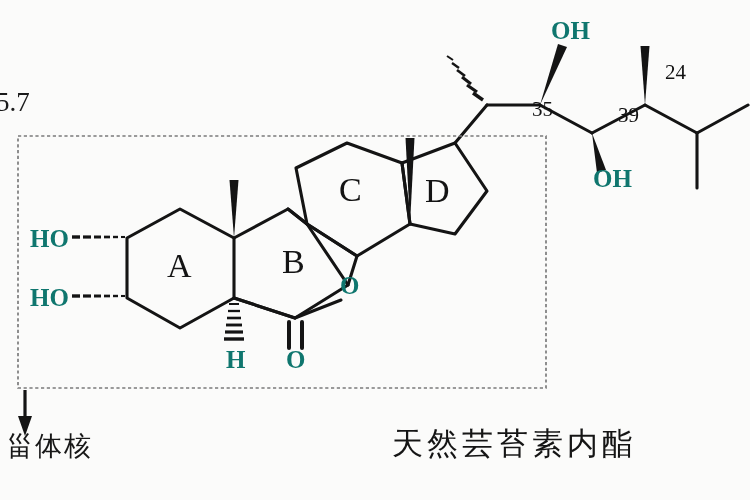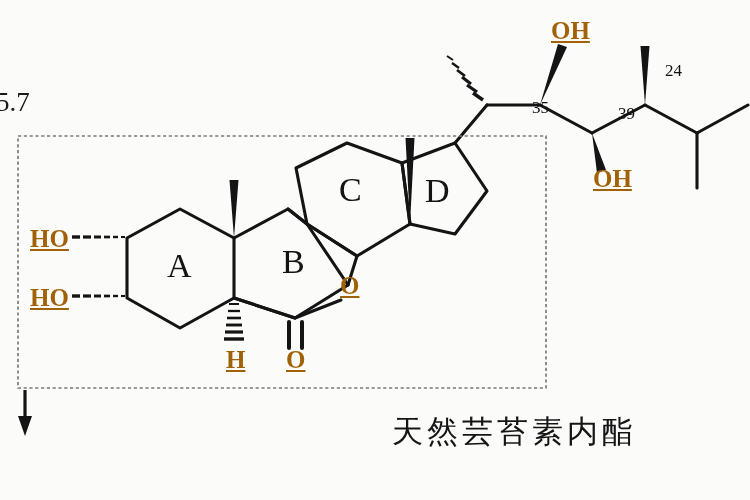--- a/index.html
+++ b/index.html
@@ -30,26 +30,25 @@
     font-family: "Liberation Serif", "DejaVu Serif", serif;
   }
   .ring-letter {
     font-size: 34px;
     font-weight: 400;
     color: #141414;
   }
   .atom-lbl {
     font-size: 25px;
     font-weight: 600;
-    color: #a16207;
+    color: #0f766e;
     letter-spacing: 0px;
-    text-decoration: underline;
   }
   .num-lbl {
-    font-size: 17px;
+    font-size: 21px;
     color: #121212;
   }
   .corner-num {
     font-size: 27px;
     color: #1a1a1a;
   }
   .cn-label {
     font-family: "DejaVu Sans", "Liberation Sans", sans-serif;
     font-size: 27px;
     color: #171717;
@@ -177,16 +176,17 @@
   <div class="lbl atom-lbl" style="left:286px; top:347px;">O</div>
   <div class="lbl atom-lbl" style="left:226px; top:347px;">H</div>
 
   <div class="lbl atom-lbl" style="left:551px; top:18px;">OH</div>
   <div class="lbl atom-lbl" style="left:593px; top:166px;">OH</div>
 
   <div class="lbl num-lbl" style="left:532px; top:99px;">35</div>
   <div class="lbl num-lbl" style="left:618px; top:105px;">39</div>
   <div class="lbl num-lbl" style="left:665px; top:62px;">24</div>
 
+  <div class="lbl cn-label" style="left:6px; top:432px;">甾体核</div>
 
-  <div class="lbl cn-caption" style="left:392px; top:416px;">天然芸苔素内酯</div>
+  <div class="lbl cn-caption" style="left:392px; top:428px;">天然芸苔素内酯</div>
 
 </div>
 
 </body></html>

